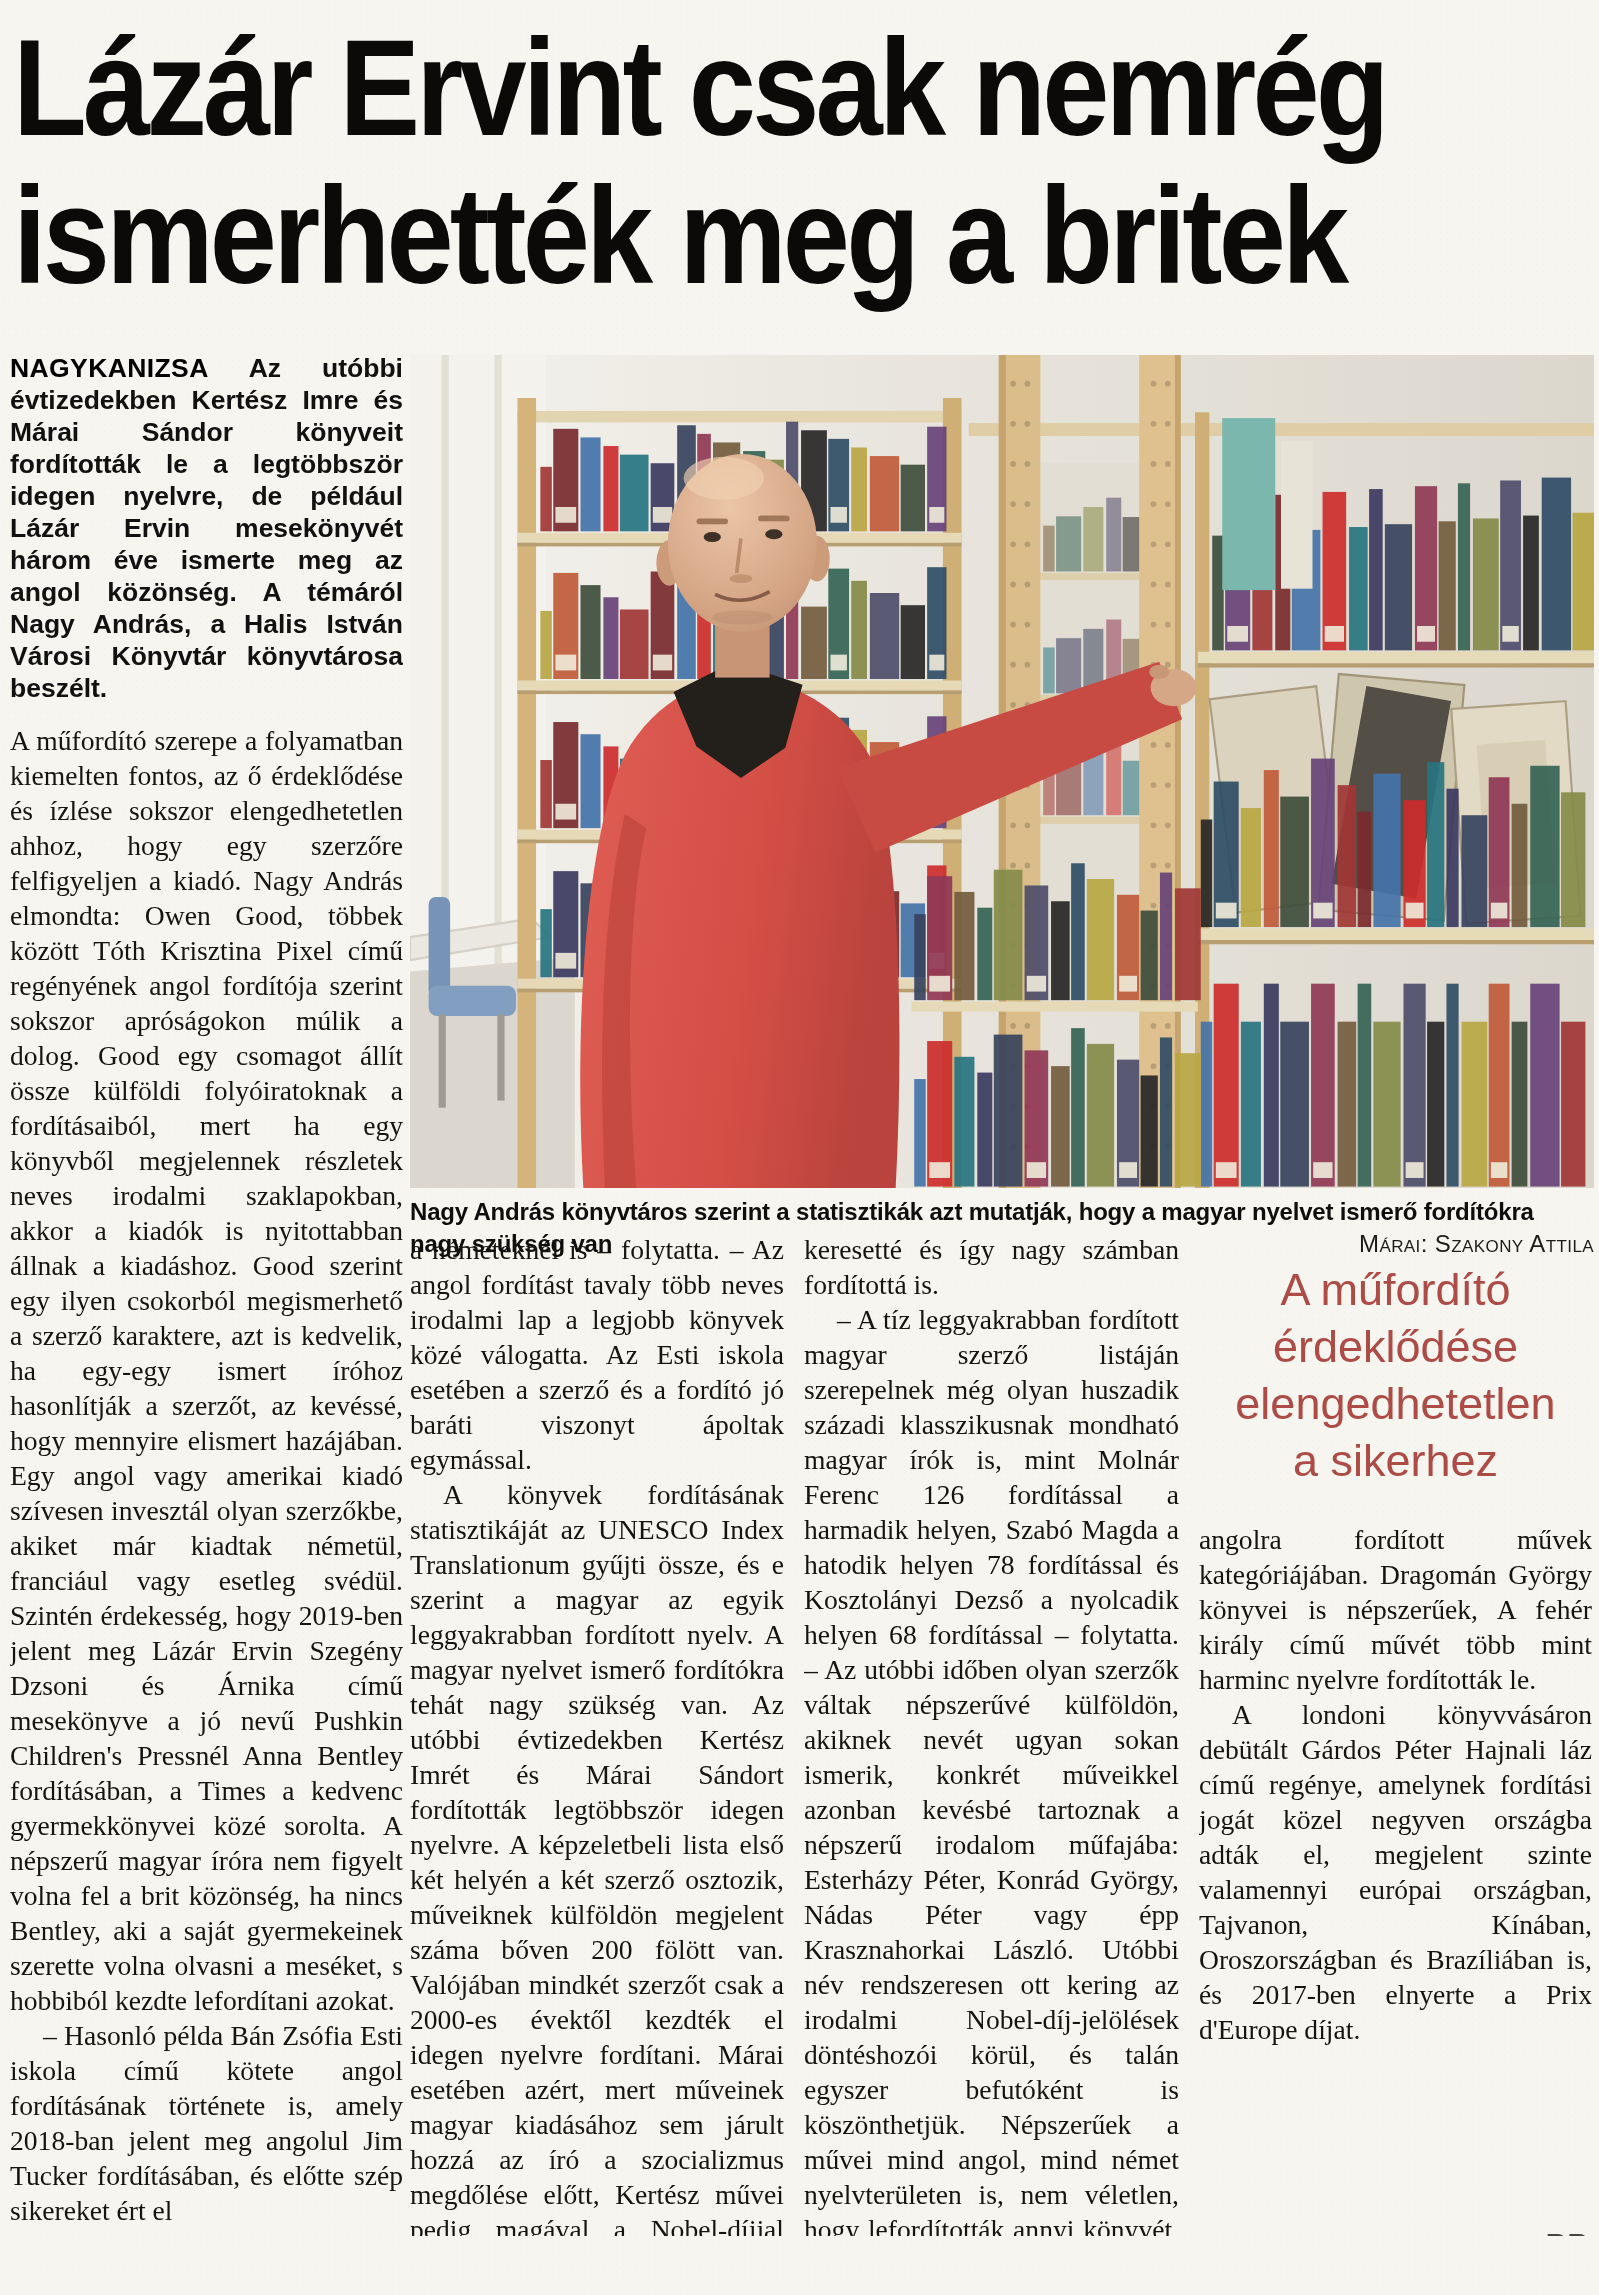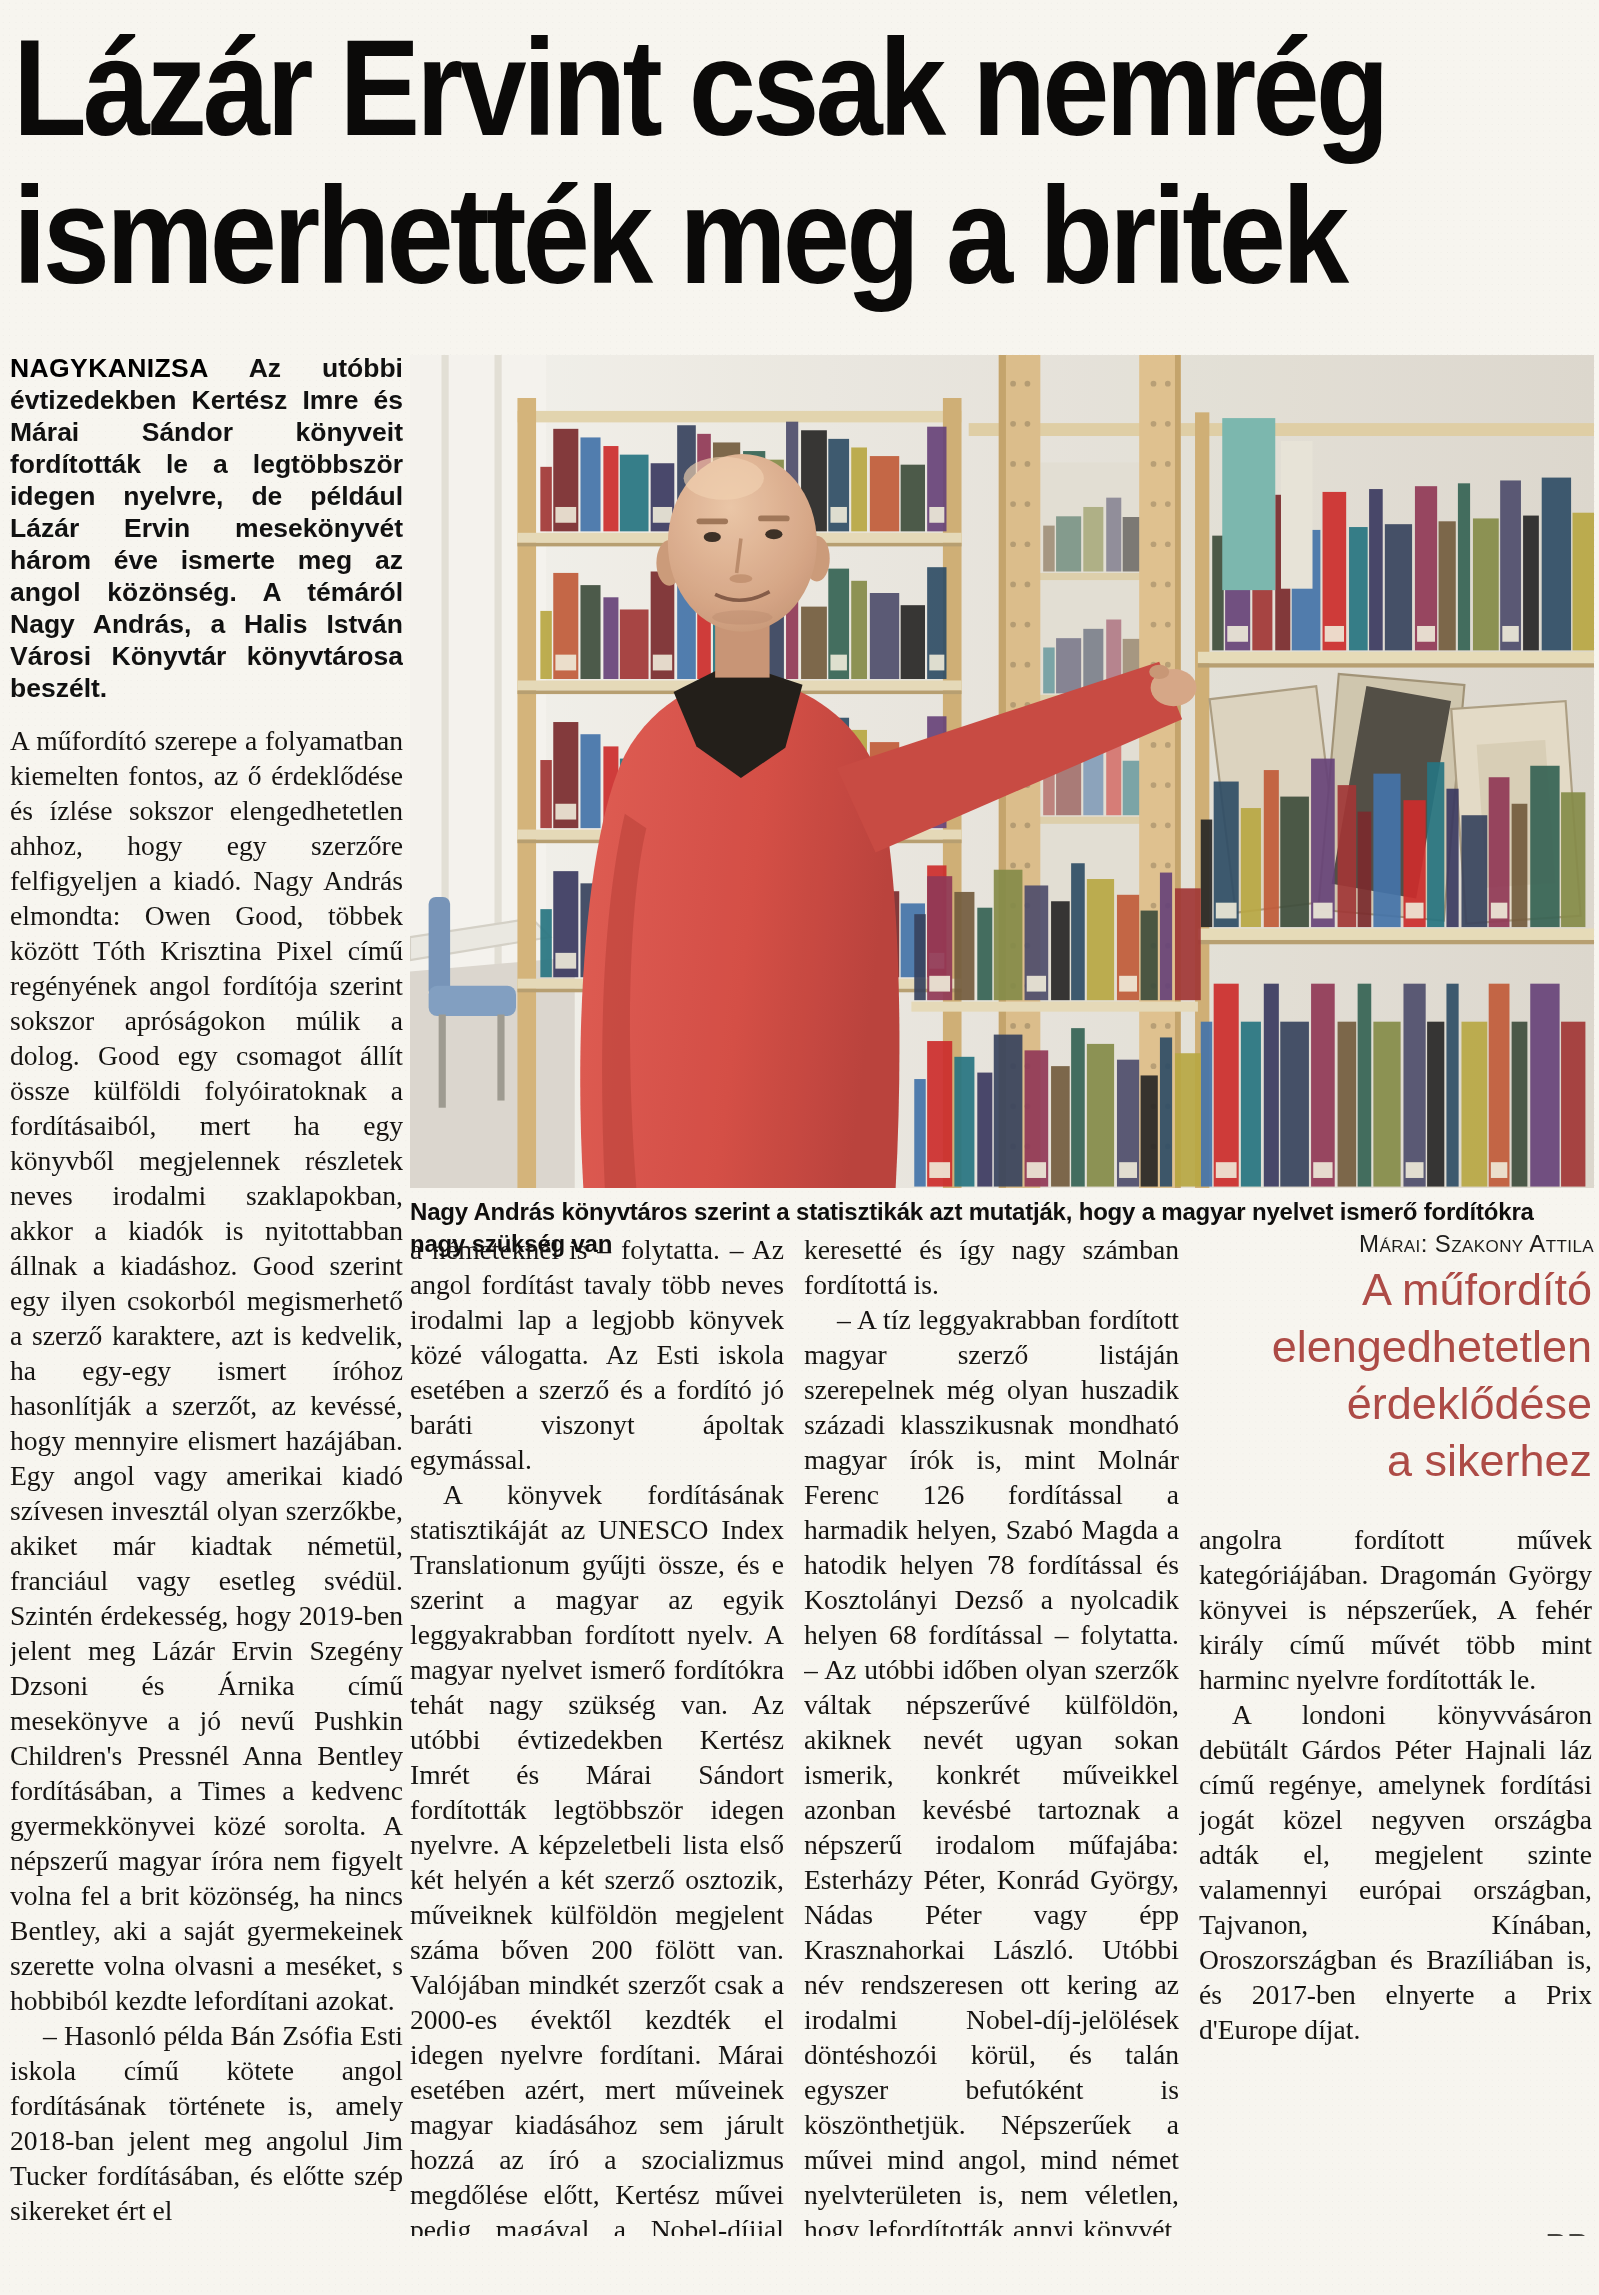--- a/index.html
+++ b/index.html
@@ -50,21 +50,21 @@
     font-weight:400;font-variant:small-caps;font-size:24px;color:#1d1c1a;letter-spacing:0.4px;
   }
   
   .colx{position:absolute;top:1232px;height:1004px;overflow:hidden;}
   .col2{left:410px;width:374px;}
   .col3{left:804px;width:375px;}
   .col4{left:1199px;width:393px;}
   .pullquote{
     margin:29px 0 33px 0;
     font-family:"Liberation Sans", sans-serif;
-    font-size:45px;line-height:57px;text-align:right;
+    font-size:45px;line-height:57px;text-align:center;
     color:var(--quote-color,#ad4b46);
   }
   .initials{
     position:absolute;right:2.9px;bottom:4.3px;
     font-family:"Liberation Sans", sans-serif;font-weight:700;
     font-size:29px;color:#454440;letter-spacing:0.7px;
   }
   .col4wrap{position:relative;height:100%;}
 </style>
 </head>
@@ -516,22 +516,22 @@
 
   <div class="colx col3 bodytext">
       <p class="para">keresetté és így nagy számban fordítottá is.</p>
       <p class="para ind">– A tíz leggyakrabban fordított magyar szerző listáján szerepelnek még olyan huszadik századi klasszikusnak mondható magyar írók is, mint Molnár Ferenc 126 fordítással a harmadik helyen, Szabó Magda a hatodik helyen 78 fordítással és Kosztolányi Dezső a nyolcadik helyen 68 fordítással – folytatta. – Az utóbbi időben olyan szerzők váltak népszerűvé külföldön, akiknek nevét ugyan sokan ismerik, konkrét műveikkel azonban kevésbé tartoznak a népszerű irodalom műfajába: Esterházy Péter, Konrád György, Nádas Péter vagy épp Krasznahorkai László. Utóbbi név rendszeresen ott kering az irodalmi Nobel-díj-jelölések döntéshozói körül, és talán egyszer befutóként is köszönthetjük. Népszerűek a művei mind angol, mind német nyelvterületen is, nem véletlen, hogy lefordították annyi könyvét, az ismert világnyelveken kívül</p>
     </div>
 
   <div class="colx col4">
     <div class="col4wrap">
       <div class="pullquote" style="--quote-color: #ad4b46;">
           <div class="quote-line">A műfordító</div>
+          <div class="quote-line">érdeklődése</div>
           <div class="quote-line">elengedhetetlen</div>
-          <div class="quote-line">érdeklődése</div>
           <div class="quote-line">a sikerhez</div>
         </div>
       <div class="bodytext">
           <p class="para">angolra fordított művek kategóriájában. Dragomán György könyvei is népszerűek, A fehér király című művét több mint harminc nyelvre fordították le.</p>
           <p class="para ind">A londoni könyvvásáron debütált Gárdos Péter Hajnali láz című regénye, amelynek fordítási jogát közel negyven országba adták el, megjelent szinte valamennyi európai országban, Tajvanon, Kínában, Oroszországban és Brazíliában is, és 2017-ben elnyerte a Prix d'Europe díjat.</p>
         </div>
       <div class="initials">BB</div>
     </div>
   </div>
 

